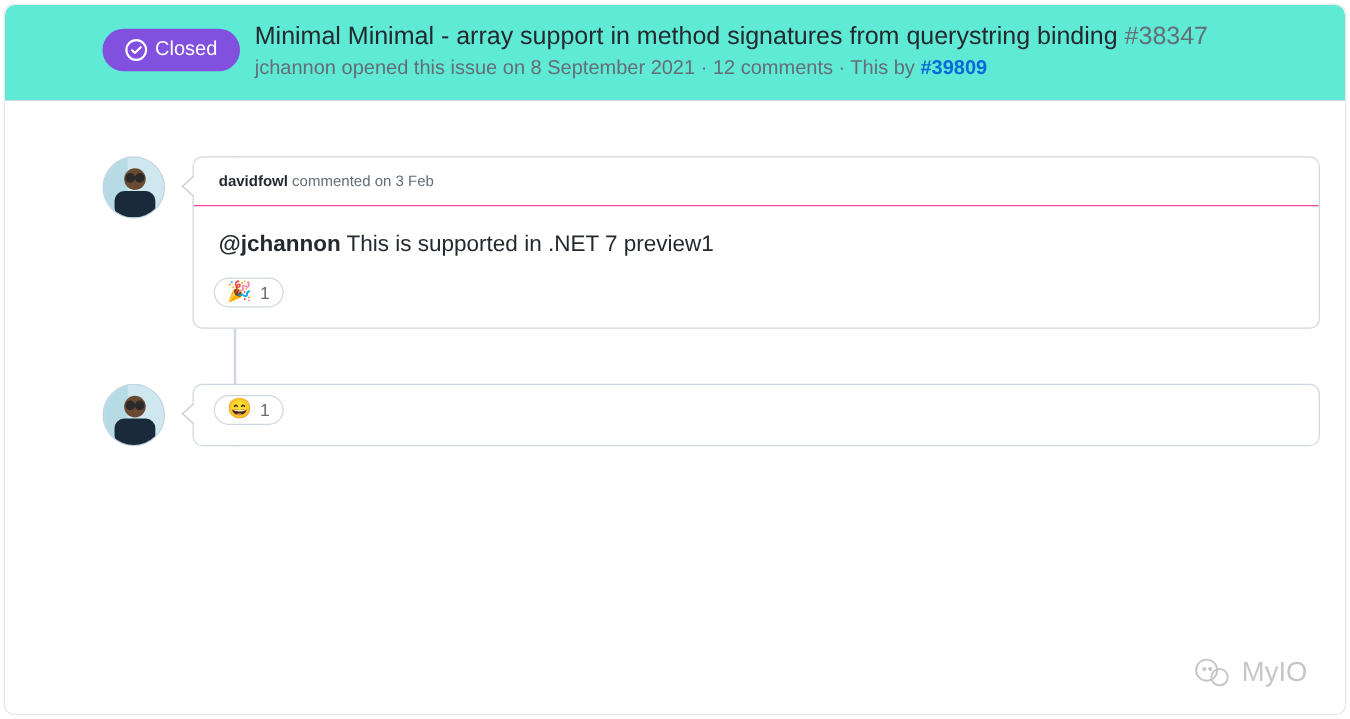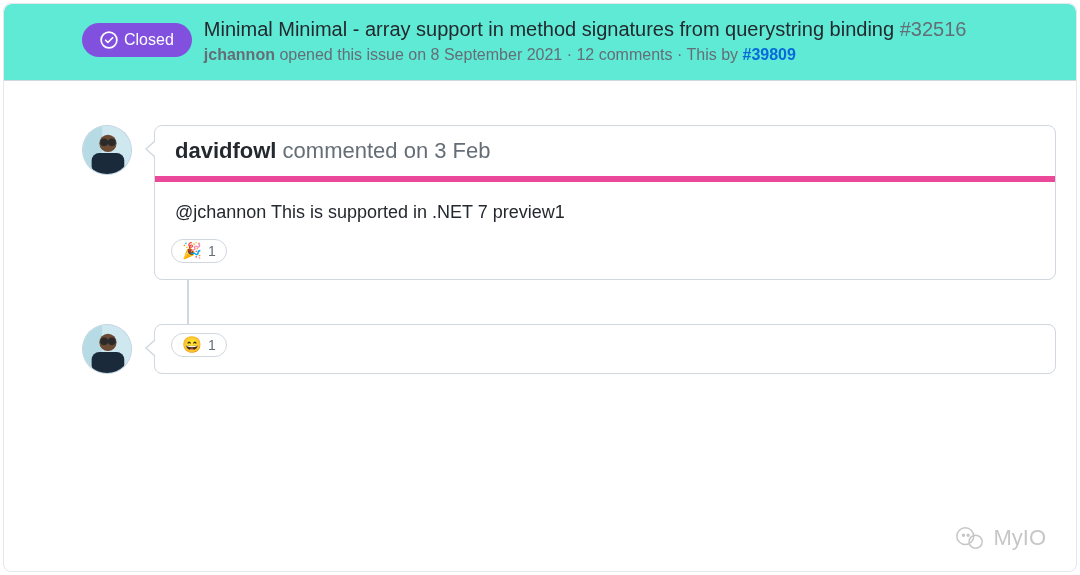--- a/index.html
+++ b/index.html
@@ -56,21 +56,21 @@
     }
     .issue-number {
       color: #656d76;
       font-weight: 300;
     }
     .issue-meta {
       font-size: 16px;
       color: #656d76;
     }
     .issue-meta .author {
-      font-weight: 700;
+      font-weight: 400;
       color: #656d76;
     }
     .issue-meta .pr-link {
       color: #0969da;
       text-decoration: none;
       font-weight: bold;
     }
     .thread {
       position: relative;
       padding: 0 20px 0 78px;
@@ -131,35 +131,35 @@
       top: 15px;
       left: -8px;
       width: 0;
       height: 0;
       border-top: 8px solid transparent;
       border-bottom: 8px solid transparent;
       border-right: 9px solid #fff;
     }
     .comment-header {
       padding: 12px 20px;
-      border-bottom: 6px solid #ec4899;
-      font-size: 22px;
+      border-bottom: 1px solid #ec4899;
+      font-size: 12px;
       color: #656d76;
     }
     .comment-header .author-name {
       font-weight: 700;
       color: #24292f;
     }
     .comment-body {
       padding: 20px 20px 8px 20px;
       font-size: 18px;
       color: #24292f;
     }
     .mention {
-      font-weight: 400;
+      font-weight: 700;
       color: #24292f;
     }
     .reactions {
       padding: 8px 16px 16px 16px;
     }
     .reaction-pill {
       display: inline-flex;
       align-items: center;
       gap: 6px;
       border: 1px solid #d0d7de;
@@ -210,21 +210,21 @@
   <div class="status-badge">
     <svg viewBox="0 0 16 16" fill="none" stroke="white" stroke-width="1.5">
       <circle cx="8" cy="8" r="7"></circle>
       <path d="M5 8.2 L7 10.2 L11.2 6" stroke-linecap="round" stroke-linejoin="round"></path>
     </svg>
     <span>Closed</span>
   </div>
   <div class="header-text">
     <div class="issue-title-line">
       <span>Minimal Minimal - array support in method signatures from querystring binding</span>
-      <span class="issue-number">#32516</span>
+      <span class="issue-number">#38347</span>
     </div>
     <div class="issue-meta">
       <span class="author">jchannon</span>
       <span>opened this issue</span>
       <span>on 8 September 2021</span>
       ·
       <span>12 comments</span>
       ·
       <span>This by</span>
       <a class="pr-link">#39809</a>

